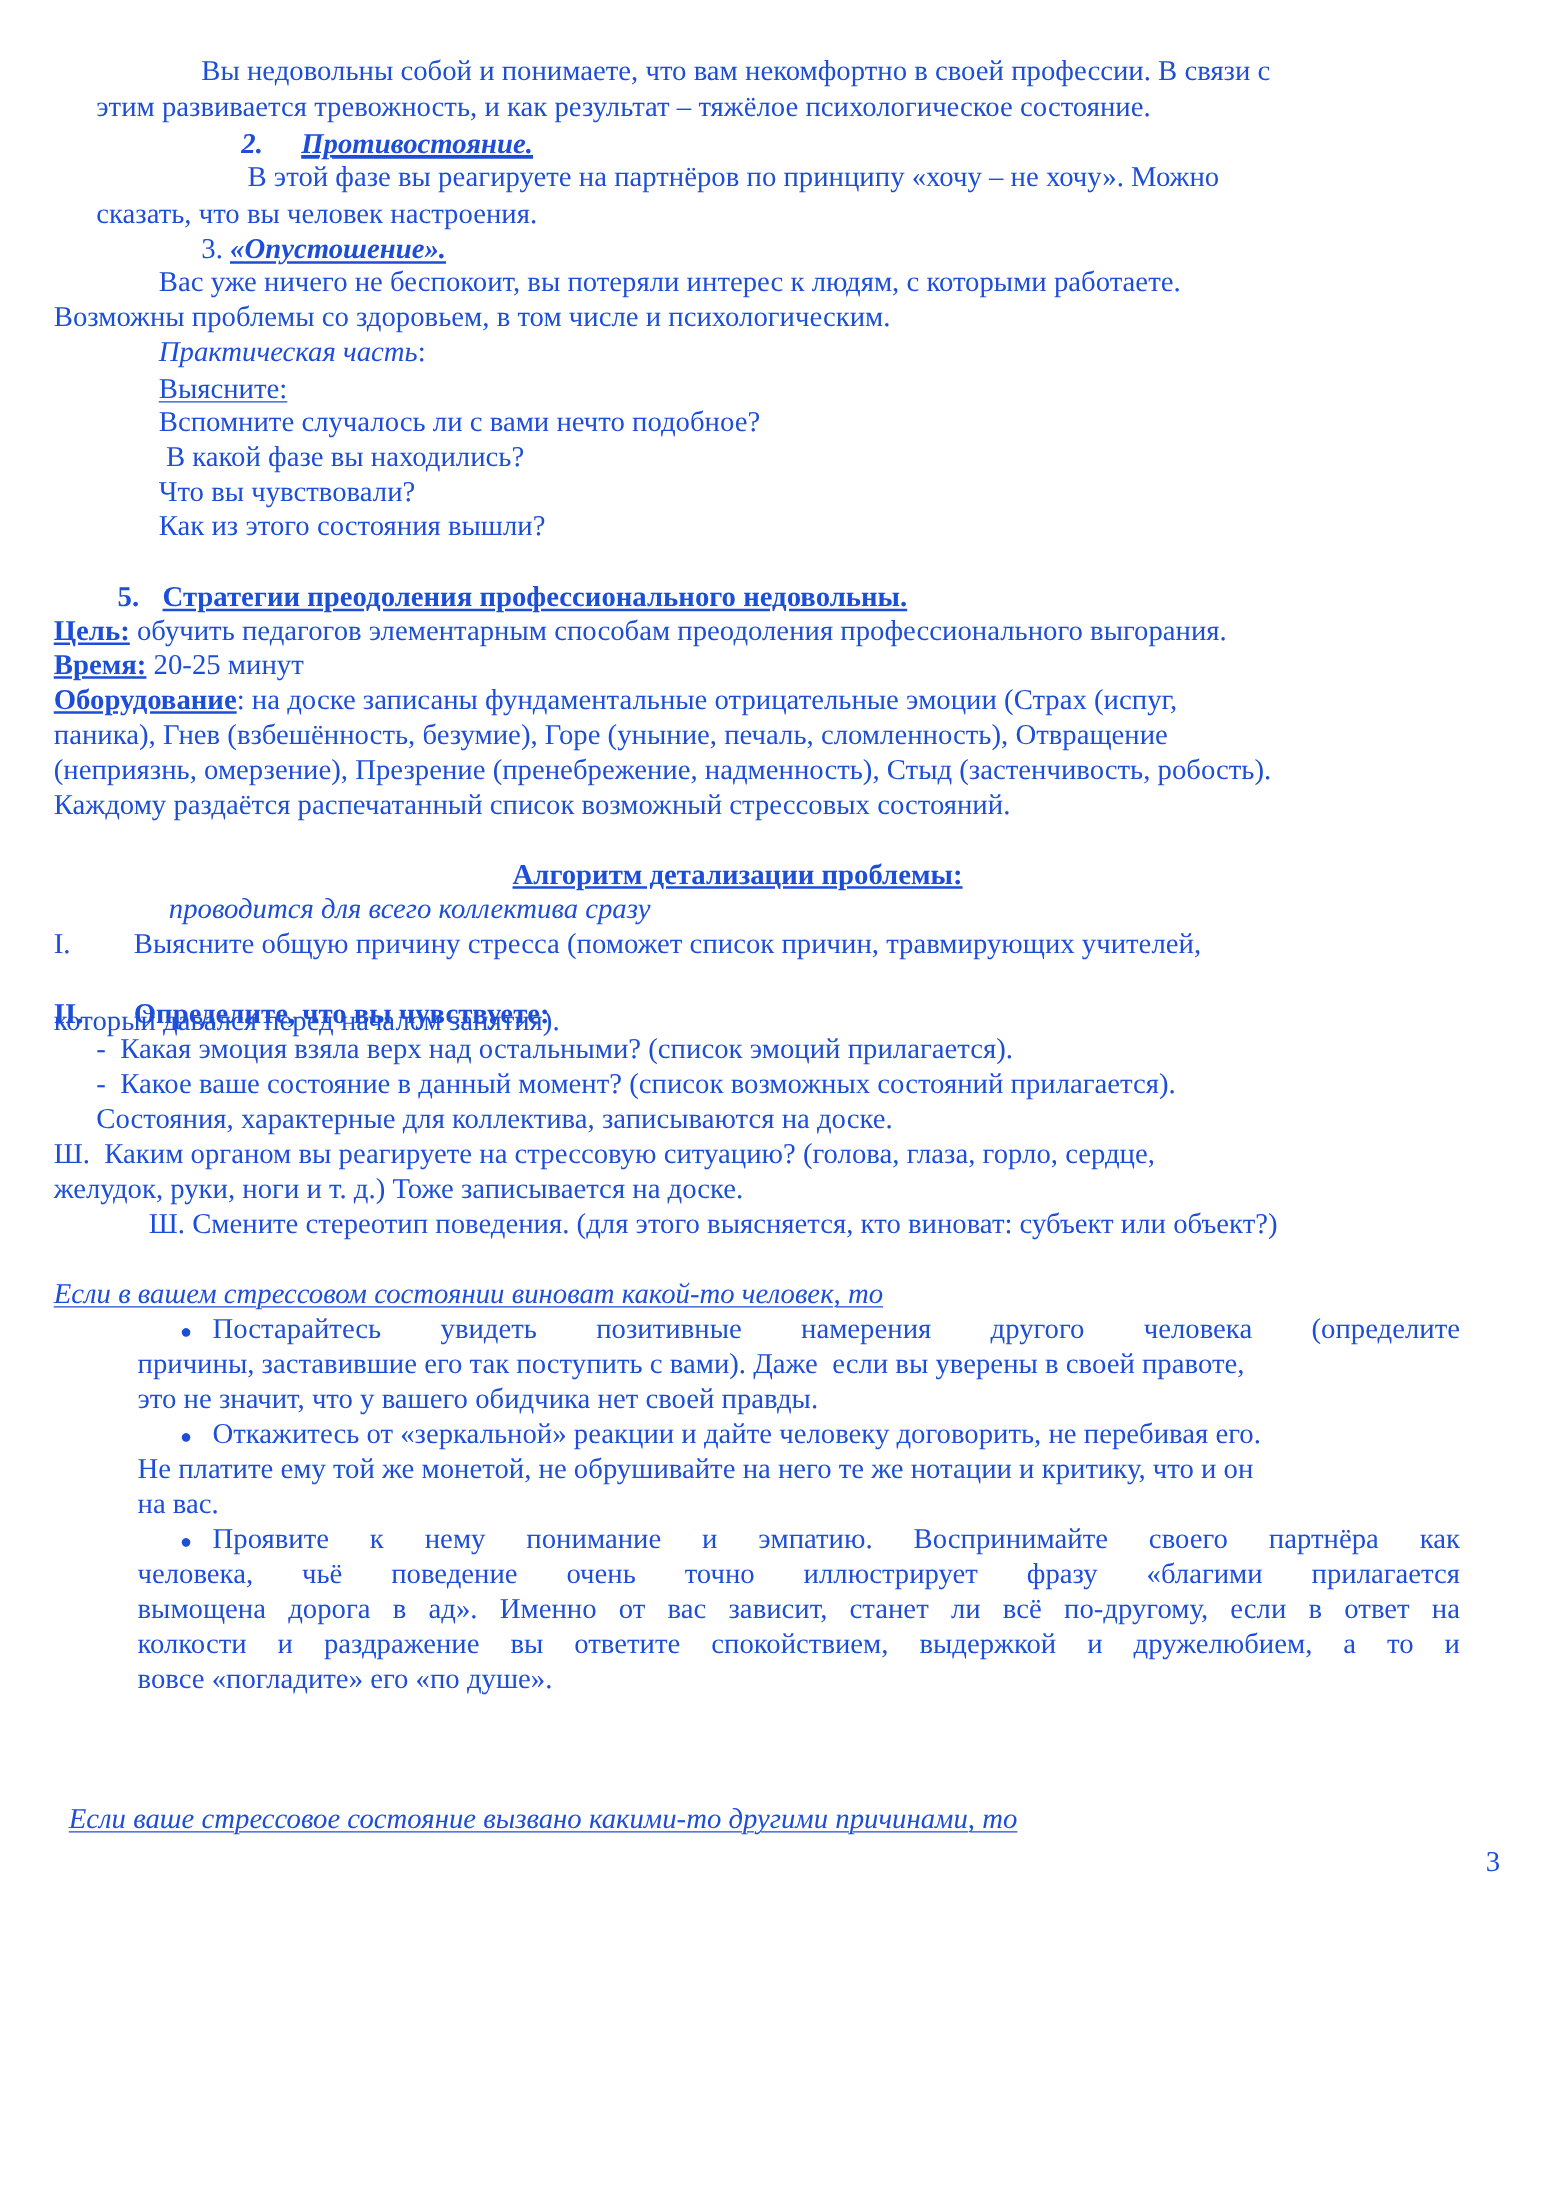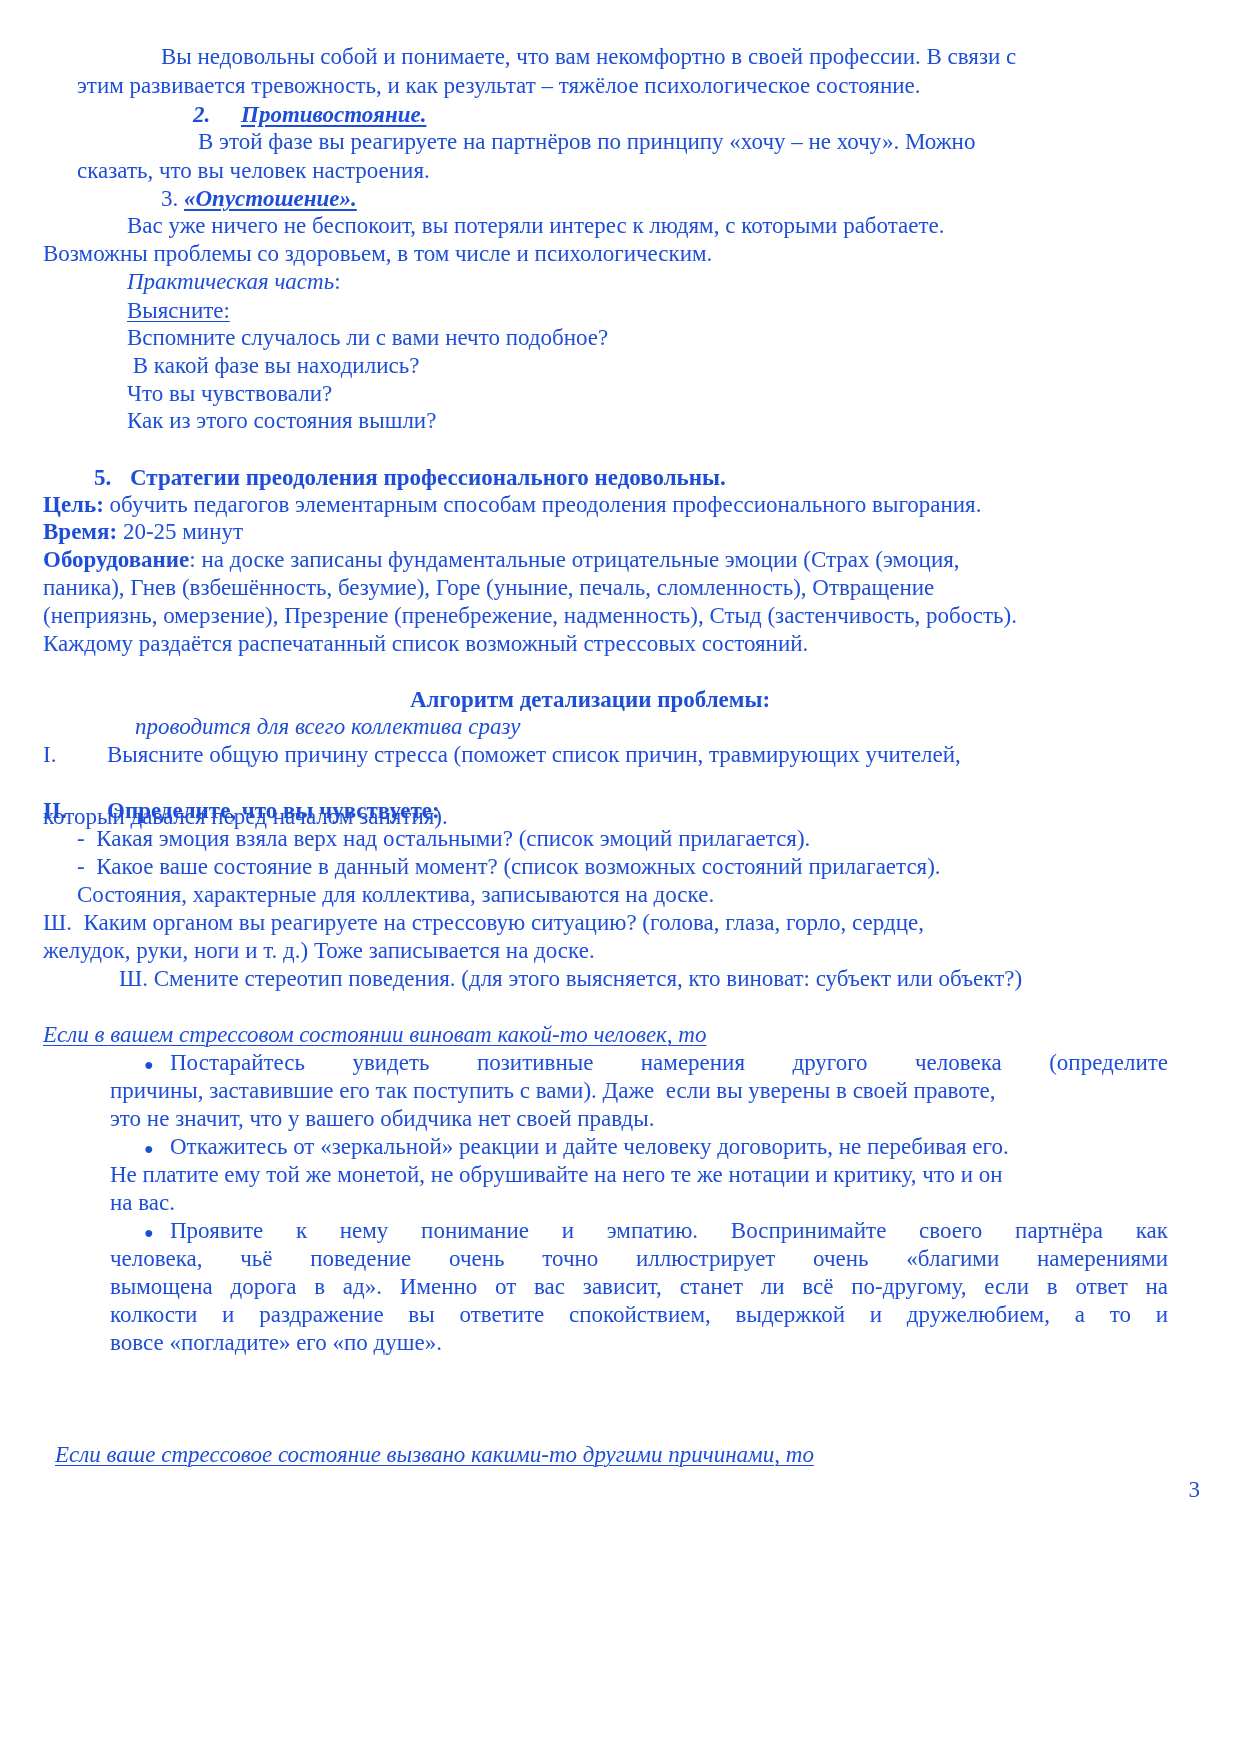--- a/index.html
+++ b/index.html
@@ -5,21 +5,21 @@
   html, body { margin: 0; padding: 0; background: #ffffff; }
   body { width: 1240px; height: 1754px; position: relative; overflow: hidden; }
   .page {
     position: absolute; left: 0; top: 0; width: 1240px; height: 1754px;
     background: #ffffff; color: #1d4ed8;
     font-family: "Liberation Serif", "DejaVu Serif", serif;
     font-size: 23px; line-height: 30px;
   }
   .ln { position: absolute; white-space: nowrap; }
   .just { white-space: normal; text-align: justify; text-align-last: justify; }
-  .b { font-weight: bold; }
+  .b { font-weight: bold; text-decoration: underline; }
   .i { font-style: italic; }
   .u { text-decoration: underline; text-decoration-thickness: 2px; text-underline-offset: 3px; }
   .bullet { display: inline-block; width: 26px; }
   .num { display: inline-block; }
   .pagenum { position: absolute; right: 40px; top: 1656px; font-size: 23px; }
 </style>
 </head>
 <body>
 
 <div class="page">
@@ -54,21 +54,21 @@
   <div class="ln b" style="left:94px; top:463px;">
     <span class="num" style="width:36px;">5.</span><span>Стратегии преодоления профессионального недовольны.</span>
   </div>
   <div class="ln" style="left:43px; top:490px;">
     <span class="b">Цель:</span><span style="white-space:pre;"> обучить педагогов элементарным способам преодоления профессионального выгорания.</span>
   </div>
   <div class="ln" style="left:43px; top:517px;">
     <span class="b">Время:</span><span style="white-space:pre;"> 20-25 минут</span>
   </div>
   <div class="ln" style="left:43px; top:545px;">
-    <span class="b">Оборудование</span><span>: на доске записаны фундаментальные отрицательные эмоции (Страх (эмоция,</span>
+    <span class="b">Оборудование</span><span>: на доске записаны фундаментальные отрицательные эмоции (Страх (испуг,</span>
   </div>
   <div class="ln" style="left:43px; top:573px;">паника), Гнев (взбешённость, безумие), Горе (уныние, печаль, сломленность), Отвращение</div>
   <div class="ln" style="left:43px; top:601px;">(неприязнь, омерзение), Презрение (пренебрежение, надменность), Стыд (застенчивость, робость).</div>
   <div class="ln" style="left:43px; top:629px;">Каждому раздаётся распечатанный список возможный стрессовых состояний.</div>
 
   <div class="ln b" style="left:410px; top:685px;">Алгоритм детализации проблемы:</div>
   <div class="ln i" style="left:135px; top:712px;">проводится для всего коллектива сразу</div>
 
   <div class="ln" style="left:43px; top:740px;">
     <span class="num" style="width:64px;">I.</span><span>Выясните общую причину стресса (поможет список причин, травмирующих учителей,</span>
@@ -99,21 +99,21 @@
 
   <div class="ln" style="left:110px; top:1132px;">
     <span style="display:inline-block; width:34px;"></span><span class="bullet" style="font-size:16px;">●</span><span>Откажитесь от «зеркальной» реакции и дайте человеку договорить, не перебивая его.</span>
   </div>
   <div class="ln" style="left:110px; top:1160px;">Не платите ему той же монетой, не обрушивайте на него те же нотации и критику, что и он</div>
   <div class="ln" style="left:110px; top:1188px;">на вас.</div>
 
   <div class="ln just" style="left:110px; top:1216px; width:1058px;">
     <span style="display:inline-block; width:34px;"></span><span class="bullet" style="font-size:16px;">●</span><span>Проявите к нему понимание и эмпатию. Воспринимайте своего партнёра как</span>
   </div>
-  <div class="ln just" style="left:110px; top:1244px; width:1058px;">человека, чьё поведение очень точно иллюстрирует очень «благими намерениями</div>
+  <div class="ln just" style="left:110px; top:1244px; width:1058px;">человека, чьё поведение очень точно иллюстрирует фразу «благими прилагается</div>
   <div class="ln just" style="left:110px; top:1272px; width:1058px;">вымощена дорога в ад». Именно от вас зависит, станет ли всё по-другому, если в ответ на</div>
   <div class="ln just" style="left:110px; top:1300px; width:1058px;">колкости и раздражение вы ответите спокойствием, выдержкой и дружелюбием, а то и</div>
   <div class="ln" style="left:110px; top:1328px;">вовсе «погладите» его «по душе».</div>
 
   <div class="ln i" style="left:55px; top:1440px;">
     <span class="u" style="text-decoration-thickness:1px;">Если ваше стрессовое состояние вызвано какими-то другими причинами, то</span>
   </div>
 
   <div class="pagenum" style="top:1475px;">3</div>
 </div>

